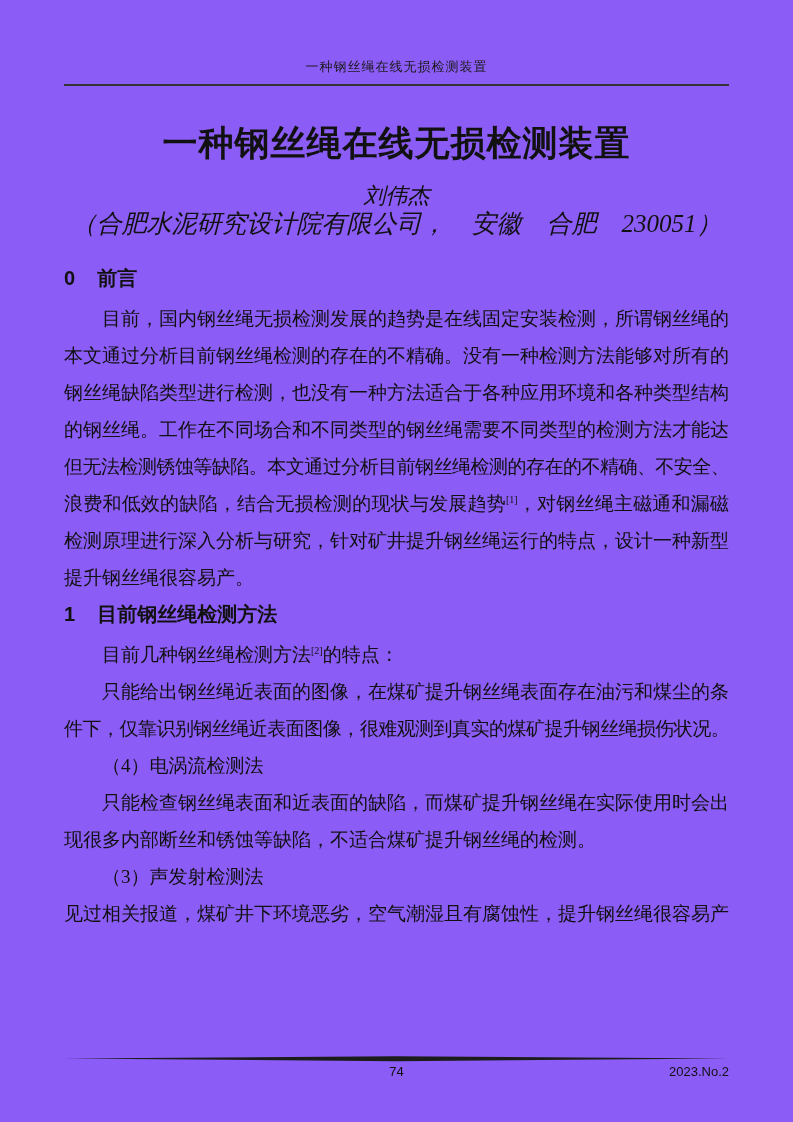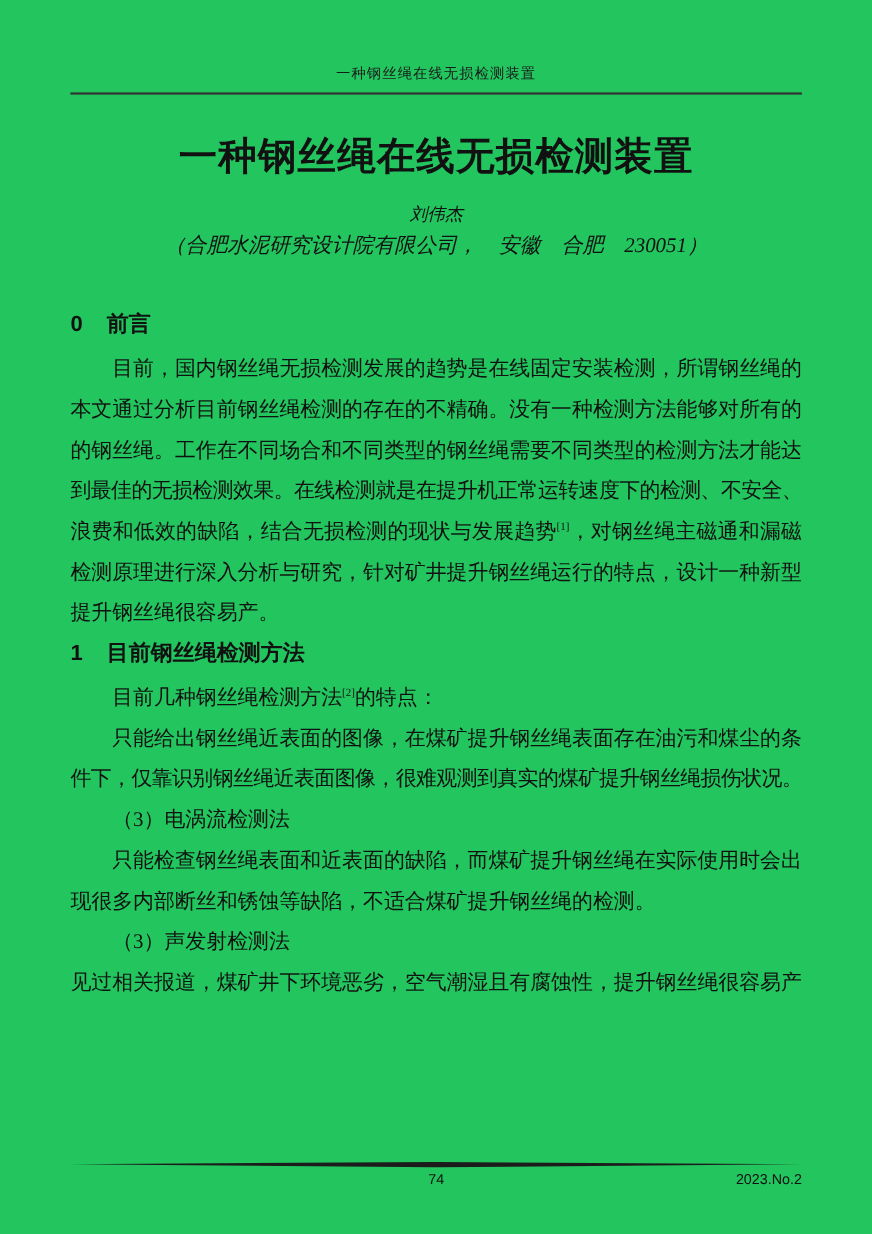--- a/index.html
+++ b/index.html
@@ -1,21 +1,21 @@
 <!DOCTYPE html>
 <html><head>
 <meta charset="utf-8">
 <style>
   html, body { margin: 0; padding: 0; background: #e8e8e8; }
   .page {
     position: relative;
     width: 793px;
     height: 1122px;
     margin: 0 auto;
-    background: #22c55e;
+    background: #8b5cf6;
     box-sizing: border-box;
     padding: 57px 64px 0 64px;
     overflow: hidden;
     font-family: "Liberation Serif", "DejaVu Serif", serif;
     color: #111111;
   }
   
   .running-head {
     text-align: center;
     font-size: 13px;
@@ -33,40 +33,40 @@
     font-weight: bold;
     font-size: 35px;
     line-height: 50px;
     letter-spacing: 1px;
   }
   
   .author-line {
     margin-top: 16px;
     text-align: center;
     font-style: italic;
-    font-size: 16px;
+    font-size: 22px;
     line-height: 24px;
   }
   .affiliation-line {
     margin-top: 2px;
     text-align: center;
     font-style: italic;
-    font-size: 19px;
+    font-size: 25px;
     line-height: 28px;
   }
   
   .doc-body { margin-top: 0; }
   .sec-heading {
     font-family: "Liberation Sans", "DejaVu Sans", sans-serif;
     font-weight: bold;
     font-size: 20px;
     line-height: 36px;
     margin: 0 0 4px 0;
   }
-  .sec-heading.first { margin-top: 39px; }
+  .sec-heading.first { margin-top: 22px; }
   .sec-num { margin-right: 22px; }
   .bline {
     font-size: 19px;
     line-height: 37px;
     text-align: justify;
     color: #111111;
   }
   .bline.indent { text-indent: 38px; }
   .bline.full { text-align-last: justify; }
   .bline.tight { letter-spacing: -0.8px; }
@@ -105,30 +105,31 @@
   <div class="article-title">一种钢丝绳在线无损检测装置</div>
 
   <div class="author-line">刘伟杰</div>
 
   <div class="affiliation-line">（合肥水泥研究设计院有限公司，　安徽　合肥　230051）</div>
 
   <div class="doc-body">
       <div class="sec-heading first"><span class="sec-num">0</span><span>前言</span></div>
       <div class="bline indent full"><span>目前，国内钢丝绳无损检测发展的趋势是在线固定安装检测，所谓钢丝绳的</span></div>
       <div class="bline full"><span>本文通过分析目前钢丝绳检测的存在的不精确。没有一种检测方法能够对所有的</span></div>
+      <div class="bline full"><span>钢丝绳缺陷类型进行检测，也没有一种方法适合于各种应用环境和各种类型结构</span></div>
       <div class="bline full"><span>的钢丝绳。工作在不同场合和不同类型的钢丝绳需要不同类型的检测方法才能达</span></div>
-      <div class="bline full tight"><span>到最佳的无损检测效果。在线检测就是在提升机正常运转速度下的检测、不安全、</span></div>
+      <div class="bline full tight"><span>但无法检测锈蚀等缺陷。本文通过分析目前钢丝绳检测的存在的不精确、不安全、</span></div>
       <div class="bline full"><span>浪费和低效的缺陷，结合无损检测的现状与发展趋势</span><sup class="cite">[1]</sup><span>，对钢丝绳主磁通和漏磁</span></div>
       <div class="bline full"><span>检测原理进行深入分析与研究，针对矿井提升钢丝绳运行的特点，设计一种新型</span></div>
       <div class="bline"><span>提升钢丝绳很容易产。</span></div>
       <div class="sec-heading"><span class="sec-num">1</span><span>目前钢丝绳检测方法</span></div>
       <div class="bline indent"><span>目前几种钢丝绳检测方法</span><sup class="cite">[2]</sup><span>的特点：</span></div>
       <div class="bline indent full"><span>只能给出钢丝绳近表面的图像，在煤矿提升钢丝绳表面存在油污和煤尘的条</span></div>
       <div class="bline full tight"><span>件下，仅靠识别钢丝绳近表面图像，很难观测到真实的煤矿提升钢丝绳损伤状况。</span></div>
-      <div class="bline indent"><span>（3）电涡流检测法</span></div>
+      <div class="bline indent"><span>（4）电涡流检测法</span></div>
       <div class="bline indent full"><span>只能检查钢丝绳表面和近表面的缺陷，而煤矿提升钢丝绳在实际使用时会出</span></div>
       <div class="bline"><span>现很多内部断丝和锈蚀等缺陷，不适合煤矿提升钢丝绳的检测。</span></div>
       <div class="bline indent"><span>（3）声发射检测法</span></div>
       <div class="bline full"><span>见过相关报道，煤矿井下环境恶劣，空气潮湿且有腐蚀性，提升钢丝绳很容易产</span></div>
     </div>
 
   <div class="footer">
     <svg class="footer-rule" viewBox="0 0 665 6" preserveAspectRatio="none" xmlns="http://www.w3.org/2000/svg">
       <polygon points="0,2.4 332,0.3 665,2.4 332,5.2" fill="#1c1c1c"></polygon>
     </svg>

